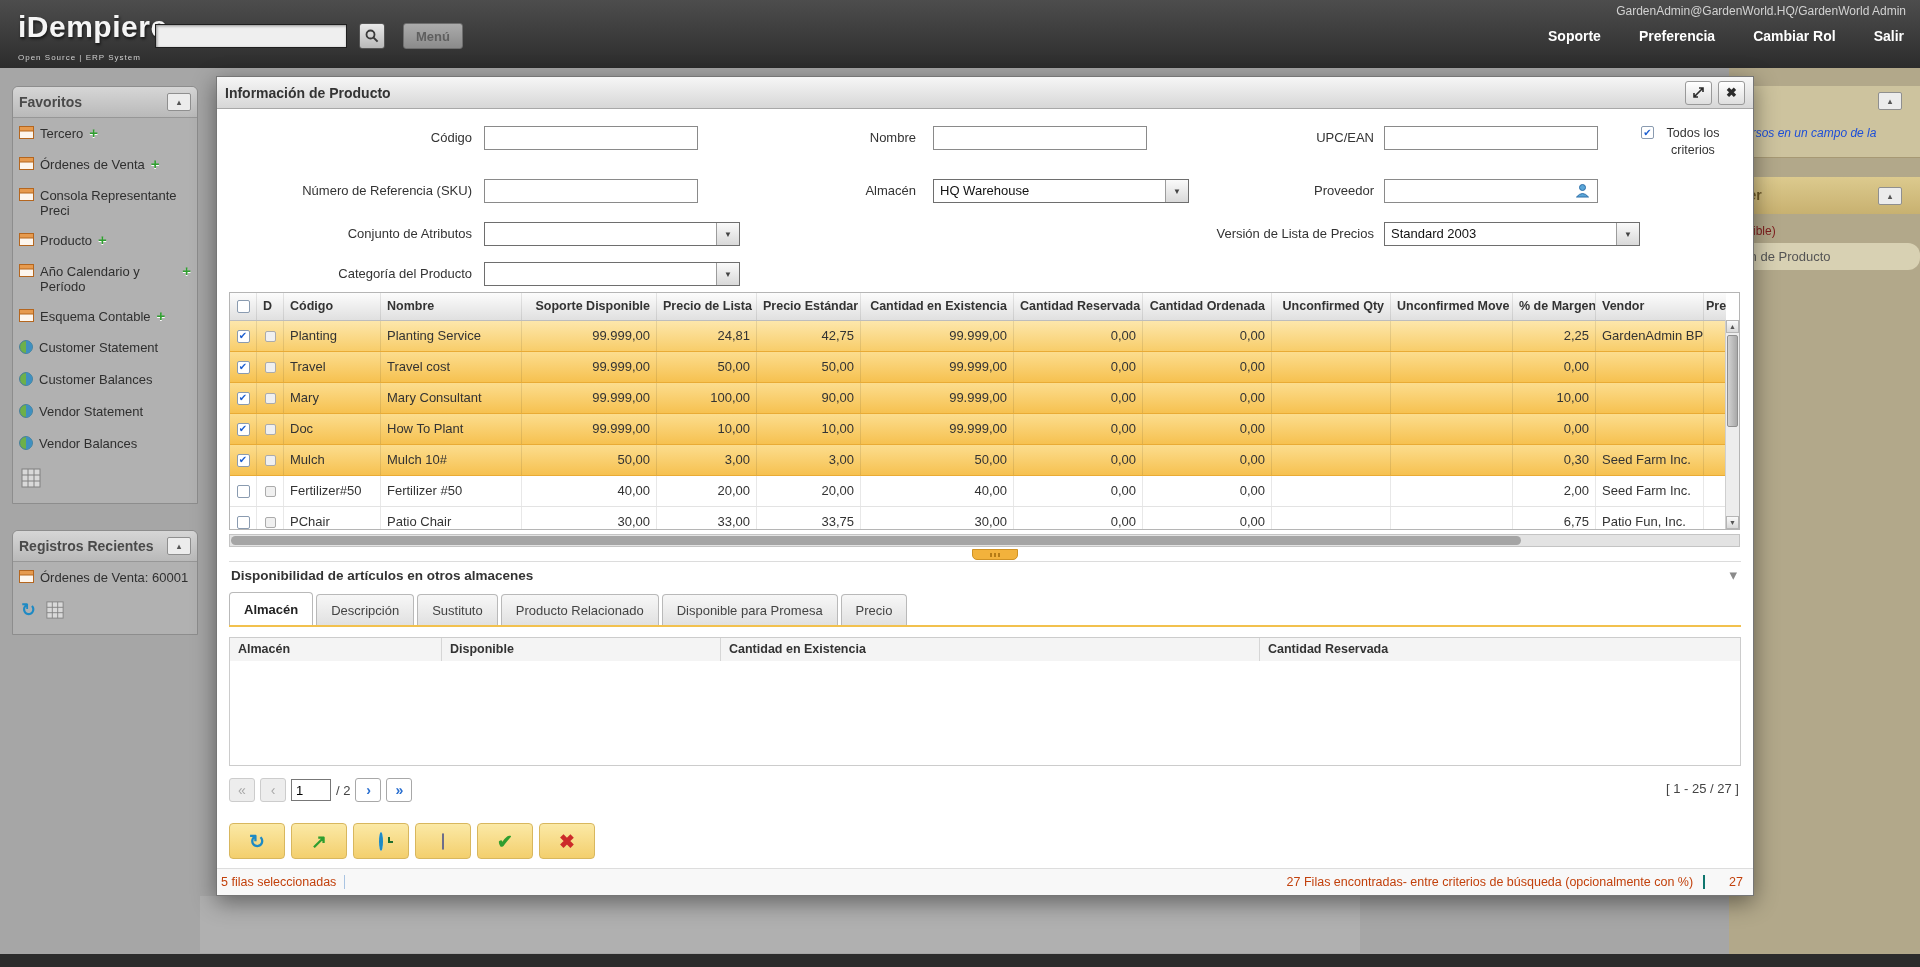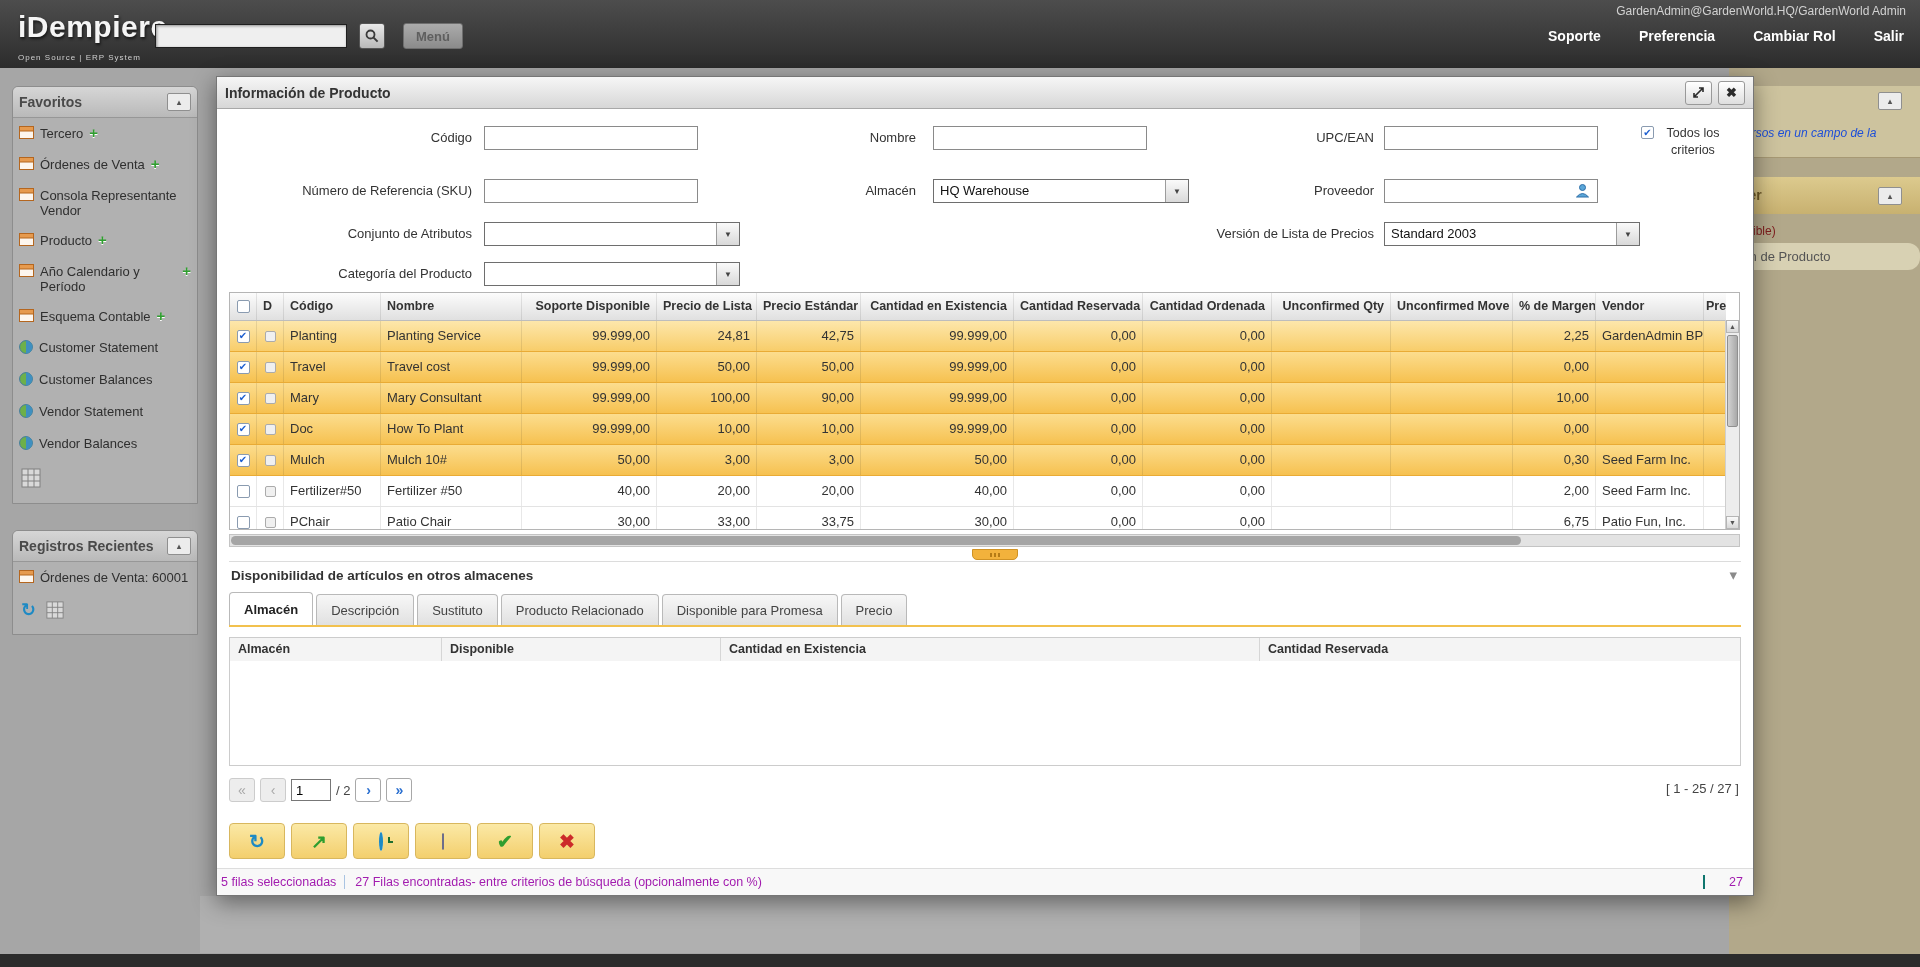--- a/index.html
+++ b/index.html
@@ -148,23 +148,23 @@
   .tbtn{width:56px;height:36px;border:1px solid #d8b75e;border-radius:4px;
         background:linear-gradient(#fbe9a6,#f3cf6d);display:flex;align-items:center;justify-content:center;padding:0;}
   .tg{font-size:19px;font-weight:bold;line-height:19px;}
   .clockic{width:16px;height:16px;border:2px solid #1e8ac4;border-radius:50%;position:relative;box-sizing:content-box;background:#eef7ee;}
   .clockic::after{content:"";position:absolute;left:7px;top:3px;width:2px;height:6px;background:#1e6e2e;}
   .clockic::before{content:"";position:absolute;left:7px;top:7px;width:5px;height:2px;background:#1e6e2e;}
   .delic{width:15px;height:17px;background:linear-gradient(#c3c3de,#8c8cb0);border:1px solid #6e6e8a;border-radius:3px;}
 
   
   .statusbar{position:absolute;left:0;right:0;bottom:0;height:26px;background:#f8f8f8;border-top:1px solid #dddddd;
-             display:flex;align-items:center;font-size:12.5px;color:#a21caf;}
+             display:flex;align-items:center;font-size:12.5px;color:#c2410c;}
   .sb-left{padding:0 8px 0 4px;}
-  .sb-mid{flex:1;border-left:1px solid #a9c4e2;padding:0 10px;}
+  .sb-mid{flex:1;border-left:1px solid #a9c4e2;padding:0 10px;text-align:right;}
   .sb-right{border-left:2px solid #0f766e;padding:0 10px 0 24px;}
 </style>
 </head>
 <body>
 
 <div class="stage">
 
   <div class="topbar">
     <div class="user-line">GardenAdmin@GardenWorld.HQ/GardenWorld Admin</div>
     <div class="logo">
@@ -210,21 +210,21 @@
                 <rect x="0.5" y="0.5" width="14" height="4.5" fill="#e69a4e" stroke="#b4661f"></rect>
               </svg></span>
             <span>Órdenes de Venta</span>
             <span class="plus">+</span>
           </div>
           <div class="fav-item">
             <span class="icn"><svg width="15" height="13" viewBox="0 0 15 13">
                 <rect x="0.5" y="0.5" width="14" height="12" fill="#fdf6ee" stroke="#b4661f"></rect>
                 <rect x="0.5" y="0.5" width="14" height="4.5" fill="#e69a4e" stroke="#b4661f"></rect>
               </svg></span>
-            <span>Consola Representante Vendor</span>
+            <span>Consola Representante Preci</span>
           </div>
           <div class="fav-item">
             <span class="icn"><svg width="15" height="13" viewBox="0 0 15 13">
                 <rect x="0.5" y="0.5" width="14" height="12" fill="#fdf6ee" stroke="#b4661f"></rect>
                 <rect x="0.5" y="0.5" width="14" height="4.5" fill="#e69a4e" stroke="#b4661f"></rect>
               </svg></span>
             <span>Producto</span>
             <span class="plus">+</span>
           </div>
           <div class="fav-item">

